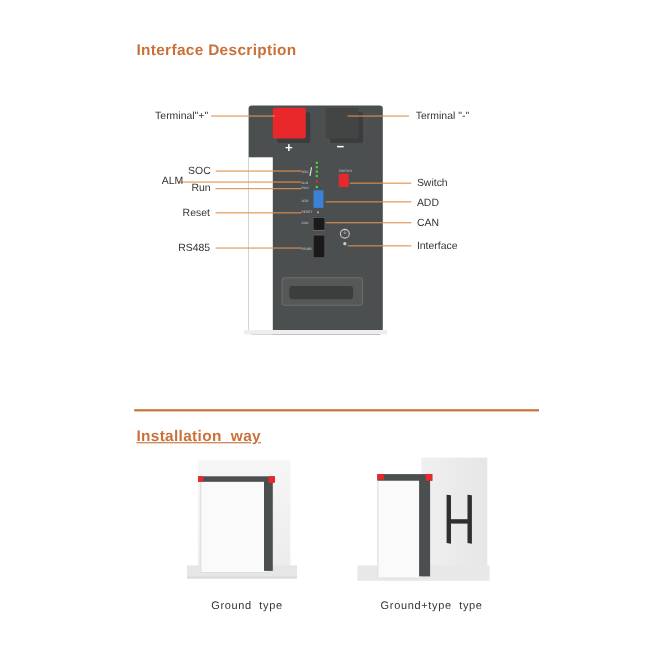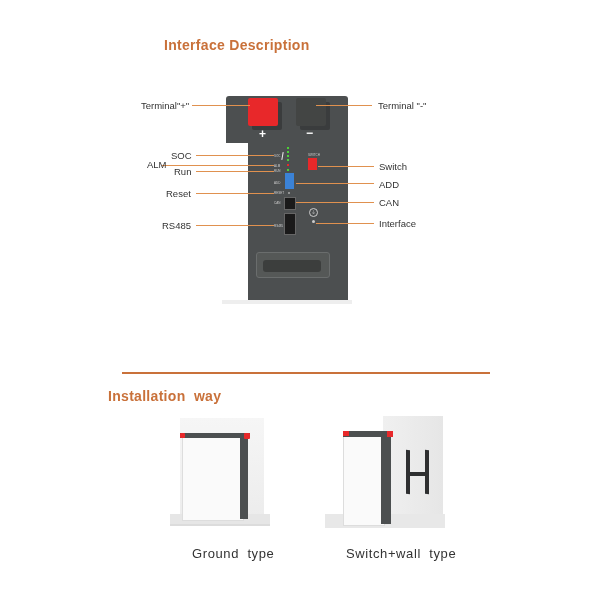--- a/index.html
+++ b/index.html
@@ -3,26 +3,26 @@
 <meta charset="utf-8">
 <style>
   html, body { margin:0; padding:0; background:#ffffff; }
   body { width:600px; height:600px; position:relative; overflow:hidden; font-family:"Liberation Sans", sans-serif; }
   .abs { position:absolute; }
   .title { color:#c9713a; font-weight:bold; font-size:14px; letter-spacing:0.3px; }
   .lbl { font-size:9.5px; color:#333; white-space:nowrap; }
   .line { background:#e0914f; height:1px; }
   .panel { background:#4c4f50; border-radius:3px; }
   .tiny { font-size:3px; color:#ccc; }
-  .caption { font-size:13px; color:#333; letter-spacing:0.6px; white-space:nowrap; }
+  .caption { font-size:10px; color:#333; letter-spacing:0.6px; white-space:nowrap; }
 </style>
 </head>
 <body>
 
-<div class="abs title" style="left:124px;top:37px;margin-left:40px;">Interface Description</div>
+<div class="abs title" style="left:124px;top:37px;">Interface Description</div>
 
 <div class="abs" style="left:222px;top:94px;width:130px;height:212px;">
   <div class="abs panel" style="left:4px;top:2px;width:122px;height:208px;"></div>
   <div class="abs" style="left:4px;top:49px;width:22px;height:161px;background:#fff;"></div>
   <div class="abs" style="left:0;top:206px;width:130px;height:4px;background:#eee;"></div>
   <div class="abs" style="left:26px;top:4px;width:30px;height:28px;background:#e8282a;border-radius:2px;box-shadow:4px 4px 0 #3a3c3d;"></div>
   <div class="abs" style="left:74px;top:4px;width:30px;height:28px;background:#434544;border-radius:2px;box-shadow:4px 4px 0 #3a3c3d;"></div>
   <div class="abs" style="left:37px;top:33px;color:#fff;font-size:12px;font-weight:bold;">+</div>
   <div class="abs" style="left:84px;top:32px;color:#fff;font-size:12px;font-weight:bold;">−</div>
 
@@ -81,21 +81,21 @@
 <div class="abs lbl" style="left:174px;top:166px;">Run</div>
 <div class="abs lbl" style="left:166px;top:188px;">Reset</div>
 <div class="abs lbl" style="left:162px;top:220px;">RS485</div>
 <div class="abs lbl" style="left:379px;top:161px;">Switch</div>
 <div class="abs lbl" style="left:379px;top:179px;">ADD</div>
 <div class="abs lbl" style="left:379px;top:197px;">CAN</div>
 <div class="abs lbl" style="left:379px;top:218px;">Interface</div>
 
 <div class="abs" style="left:122px;top:372px;width:368px;height:2px;background:#c9713a;"></div>
 
-<div class="abs title" style="left:108px;top:388px;"><span style="white-space:pre;">Installation  way</span></div>
+<div class="abs title" style="left:124px;top:388px;text-decoration:underline;"><span style="white-space:pre;">Installation  way</span></div>
 
 <div class="abs" style="left:168px;top:418px;width:108px;height:112px;">
   <div class="abs" style="left:12px;top:0;width:84px;height:100px;background:linear-gradient(#f6f6f6,#ececec);"></div>
   <div class="abs" style="left:2px;top:96px;width:100px;height:10px;background:#e6e6e6;border-bottom:2px solid #dcdcdc;"></div>
   <div class="abs" style="left:14px;top:19px;width:60px;height:82px;background:#fafafa;border:1px solid #ddd;"></div>
   <div class="abs" style="left:72px;top:19px;width:8px;height:82px;background:#4c4f50;"></div>
   <div class="abs" style="left:12px;top:15px;width:70px;height:5px;background:#4c4f50;"></div>
   <div class="abs" style="left:12px;top:15px;width:5px;height:5px;background:#e8282a;border-radius:1px;"></div>
   <div class="abs" style="left:76px;top:15px;width:6px;height:6px;background:#e8282a;border-radius:1px;"></div>
 </div>
@@ -107,13 +107,13 @@
   <div class="abs" style="left:18px;top:22px;width:40px;height:88px;background:#fafafa;border:1px solid #ddd;"></div>
   <div class="abs" style="left:56px;top:22px;width:10px;height:88px;background:#4c4f50;"></div>
   <div class="abs" style="left:18px;top:17px;width:50px;height:6px;background:#4c4f50;"></div>
   <div class="abs" style="left:18px;top:17px;width:6px;height:5px;background:#e8282a;"></div>
   <div class="abs" style="left:62px;top:17px;width:6px;height:6px;background:#e8282a;"></div>
 
   <div class="abs" style="left:81px;top:36px;width:4px;height:44px;background:#2e2f30;transform:skewY(8deg);"></div>
   <div class="abs" style="left:100px;top:36px;width:4px;height:44px;background:#2e2f30;transform:skewY(8deg);"></div>
   <div class="abs" style="left:83px;top:58px;width:20px;height:4px;background:#2e2f30;"></div>
 </div>
-<div class="abs caption" style="left:346px;top:546px;"><span style="white-space:pre;">Switch+wall  type</span></div>
+<div class="abs caption" style="left:346px;top:546px;"><span style="white-space:pre;">Ground+type  type</span></div>
 
 </body></html>

